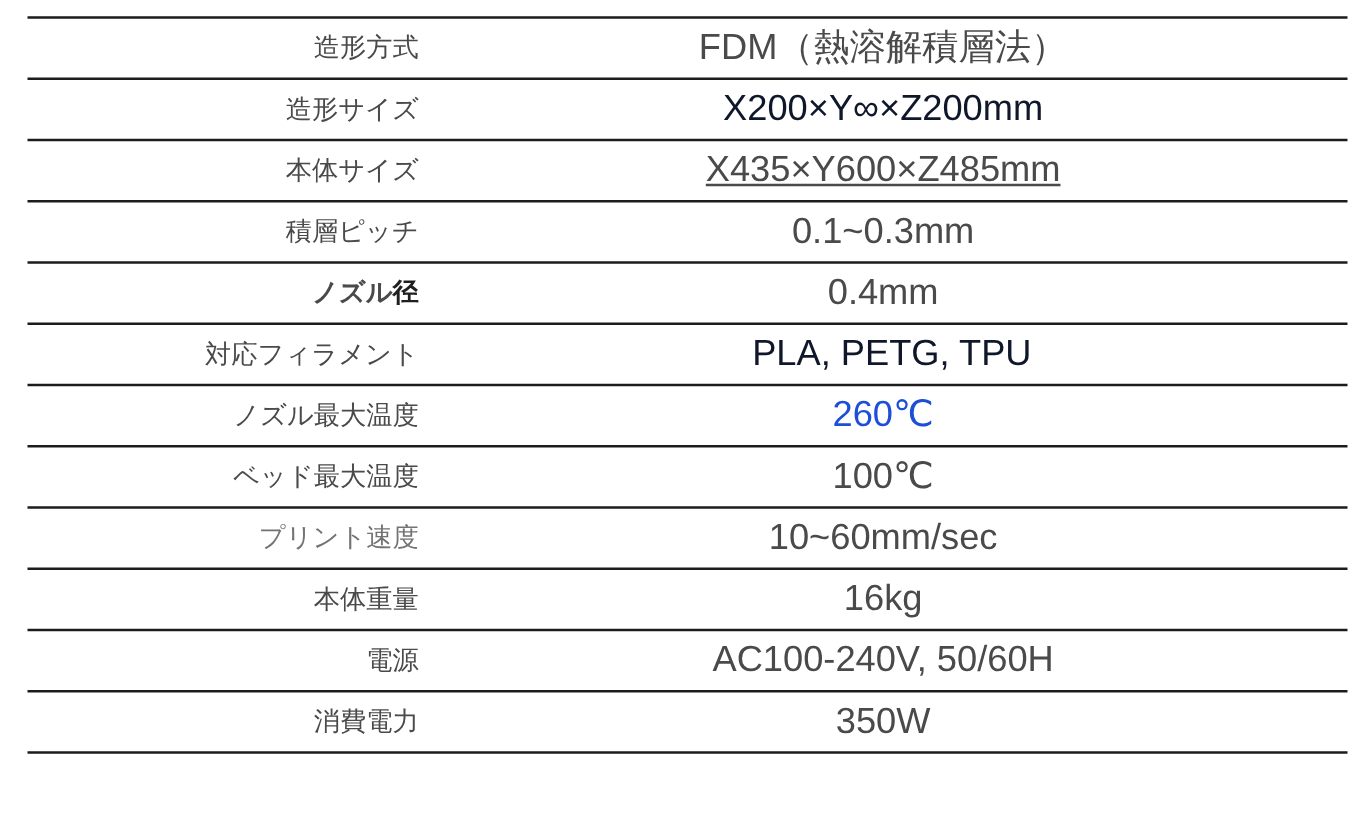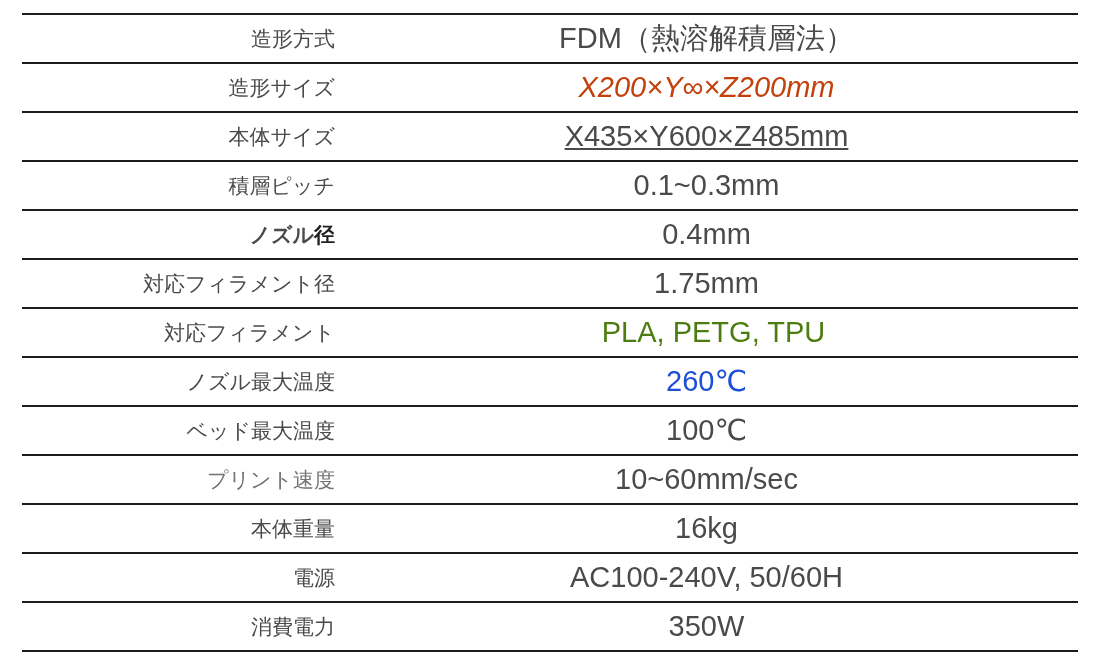--- a/index.html
+++ b/index.html
@@ -58,21 +58,21 @@
       <div class="spec-value-cell">
         <span class="spec-value" style="color: rgb(74, 74, 74);">FDM（熱溶解積層法）</span>
       </div>
     </div>
 
     <div class="spec-row" style="border-bottom-color: rgb(28, 28, 28);">
       <div class="spec-label-cell">
         <span class="spec-label" style="color: rgb(74, 74, 74);">造形サイズ</span><span class="spec-label-bold" style="color: rgb(31, 31, 31);"></span>
       </div>
       <div class="spec-value-cell">
-        <span class="spec-value" style="color: #c2410c; font-style: italic;">X200×Y∞×Z200mm</span>
+        <span class="spec-value" style="color: #0f172a;">X200×Y∞×Z200mm</span>
       </div>
     </div>
 
     <div class="spec-row" style="border-bottom-color: rgb(28, 28, 28);">
       <div class="spec-label-cell">
         <span class="spec-label" style="color: rgb(74, 74, 74);">本体サイズ</span><span class="spec-label-bold" style="color: rgb(31, 31, 31);"></span>
       </div>
       <div class="spec-value-cell">
         <span class="spec-value" style="color: rgb(74, 74, 74); text-decoration: underline;">X435×Y600×Z485mm</span>
       </div>
@@ -89,35 +89,27 @@
 
     <div class="spec-row" style="border-bottom-color: rgb(28, 28, 28);">
       <div class="spec-label-cell">
         <span class="spec-label" style="color: rgb(74, 74, 74); font-weight: bold;">ノズル</span><span class="spec-label-bold" style="color: rgb(31, 31, 31);">径</span>
       </div>
       <div class="spec-value-cell">
         <span class="spec-value" style="color: rgb(74, 74, 74);">0.4mm</span>
       </div>
     </div>
 
-    <div class="spec-row" style="border-bottom-color: rgb(28, 28, 28);">
-      <div class="spec-label-cell">
-        <span class="spec-label" style="color: rgb(74, 74, 74);">対応フィラメント径</span><span class="spec-label-bold" style="color: rgb(31, 31, 31);"></span>
-      </div>
-      <div class="spec-value-cell">
-        <span class="spec-value" style="color: rgb(74, 74, 74);">1.75mm</span>
-      </div>
-    </div>
 
     <div class="spec-row" style="border-bottom-color: rgb(28, 28, 28);">
       <div class="spec-label-cell">
         <span class="spec-label" style="color: rgb(74, 74, 74);">対応フィラメント</span><span class="spec-label-bold" style="color: rgb(31, 31, 31);"></span>
       </div>
       <div class="spec-value-cell">
-        <span class="spec-value" style="color: #4d7c0f; margin-left: 14px;">PLA, PETG, TPU</span>
+        <span class="spec-value" style="color: #0f172a; margin-left: 14px;">PLA, PETG, TPU</span>
       </div>
     </div>
 
     <div class="spec-row" style="border-bottom-color: rgb(28, 28, 28);">
       <div class="spec-label-cell">
         <span class="spec-label" style="color: rgb(74, 74, 74);">ノズル最大温度</span><span class="spec-label-bold" style="color: rgb(31, 31, 31);"></span>
       </div>
       <div class="spec-value-cell">
         <span class="spec-value" style="color: #1d4ed8;">260℃</span>
       </div>

